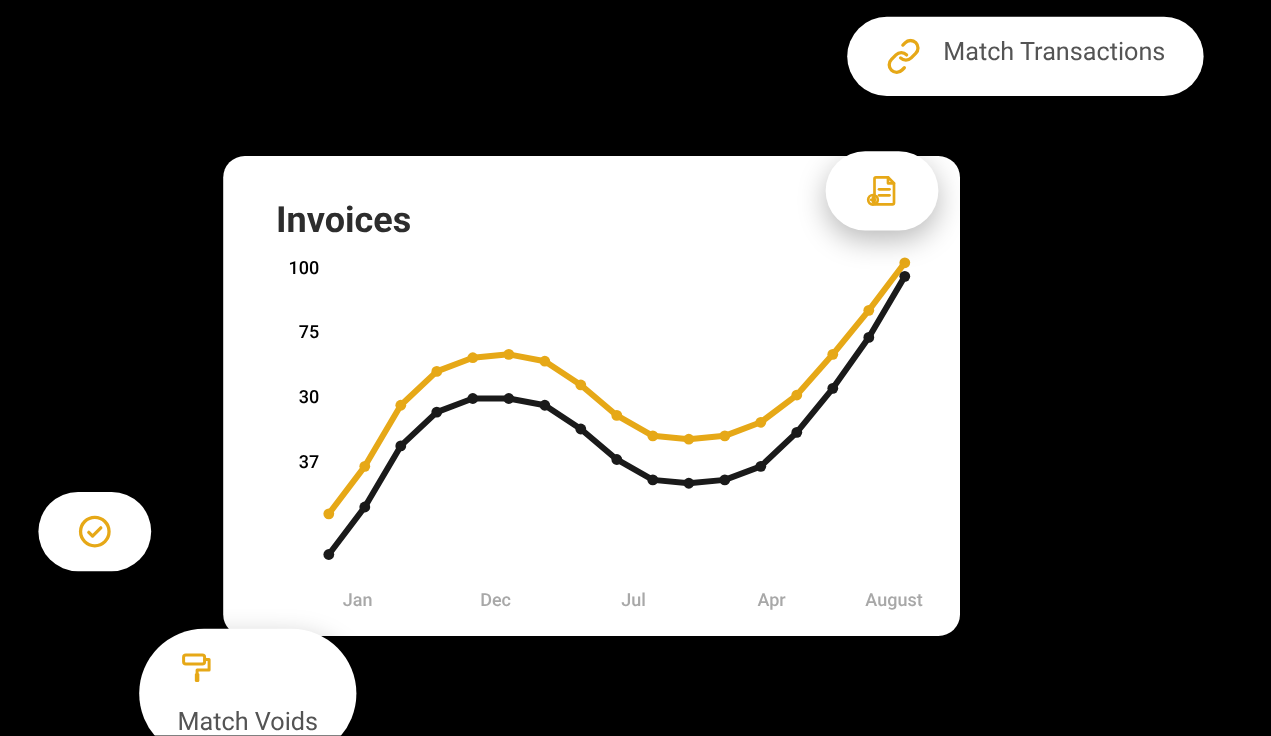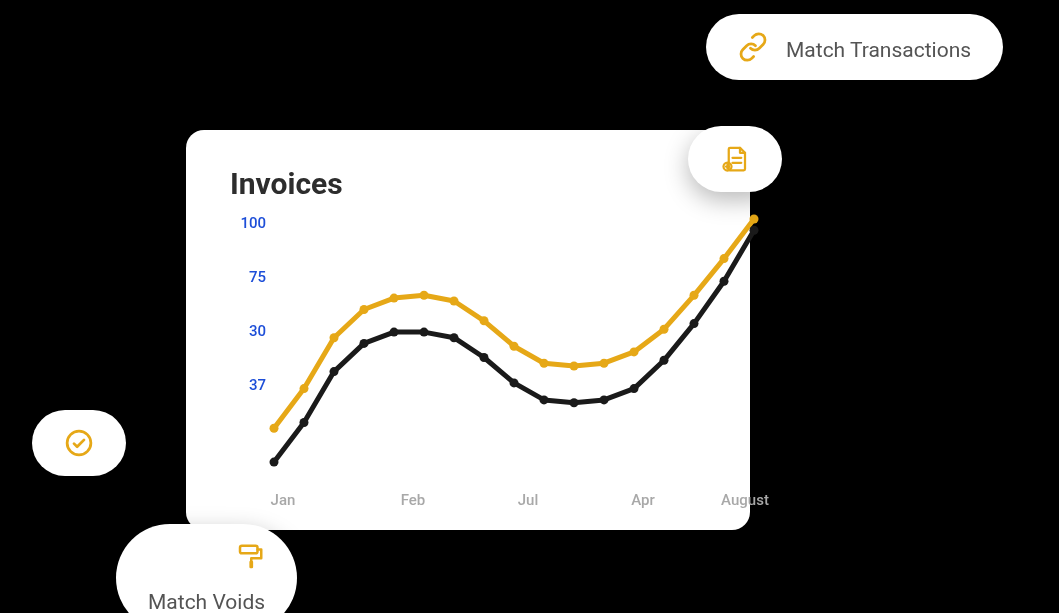--- a/index.html
+++ b/index.html
@@ -8,21 +8,21 @@
     height: 613px;
     background: #000;
     font-family: -apple-system, BlinkMacSystemFont, "Segoe UI", Roboto, sans-serif;
     position: relative;
     overflow: hidden;
   }
   .card {
     position: absolute;
     left: 186px;
     top: 130px;
-    width: 564px;
+    width: 614px;
     height: 400px;
     background: #fff;
     border-radius: 18px;
     box-shadow: 0 10px 30px rgba(0,0,0,0.35);
     padding: 36px 44px 24px 44px;
   }
   .card-title {
     font-size: 30px;
     font-weight: 700;
     color: #2d2d2d;
@@ -30,21 +30,21 @@
   }
   .chart-area {
     position: relative;
     width: 100%;
     height: 290px;
   }
   .y-label {
     position: absolute;
     left: -4px;
     font-size: 15px;
-    color: #1d4ed8;
+    color: #000000;
     font-weight: 500;
     transform: translateY(-50%);
     text-align: right;
     width: 40px;
   }
   .x-label {
     position: absolute;
     bottom: -4px;
     font-size: 15px;
     color: #a8a8a8;
@@ -58,21 +58,21 @@
     width: 480px;
     height: 260px;
     overflow: visible;
   }
   .pill {
     position: absolute;
     background: #fff;
     border-radius: 999px;
     box-shadow: 0 8px 24px rgba(0,0,0,0.28);
     display: flex;
-    align-items: flex-end;
+    align-items: flex-start;
     padding: 18px 32px;
     gap: 18px;
     cursor: pointer;
   }
   .pill-label {
     font-size: 21px;
     color: #545454;
     font-weight: 400;
     white-space: nowrap;
   }
@@ -95,22 +95,22 @@
 
 <div class="card">
   <div class="card-title">Invoices</div>
   <div class="chart-area">
 
     <span class="y-label" style="top:8px">100</span>
     <span class="y-label" style="top:62px">75</span>
     <span class="y-label" style="top:116px">30</span>
     <span class="y-label" style="top:170px">37</span>
 
-    <span class="x-label" style="left:53px">Jan</span>
-    <span class="x-label" style="left:183px">Feb</span>
+    <span class="x-label" style="left:68px">Jan</span>
+    <span class="x-label" style="left:183px">Dec</span>
     <span class="x-label" style="left:298px">Jul</span>
     <span class="x-label" style="left:413px">Apr</span>
     <span class="x-label" style="left:515px">August</span>
 
     <svg class="chart-svg" id="chart-svg">
         <path d="M0.0 213.2 L30.0 173.6 L60.0 122.7 L90.0 94.5 L120.0 83.1 L150.0 80.3 L180.0 86.0 L210.0 105.8 L240.0 131.2 L270.0 148.2 L300.0 151.0 L330.0 148.2 L360.0 136.9 L390.0 114.2 L420.0 80.3 L450.0 43.6 L480.0 4.0 " fill="none" stroke="#e6a817" stroke-width="5" stroke-linecap="round" stroke-linejoin="round"></path>
         <circle cx="0.0" cy="213.2" r="4.5" fill="#e6a817"></circle>
         <circle cx="30.0" cy="173.6" r="4.5" fill="#e6a817"></circle>
         <circle cx="60.0" cy="122.7" r="4.5" fill="#e6a817"></circle>
         <circle cx="90.0" cy="94.5" r="4.5" fill="#e6a817"></circle>

